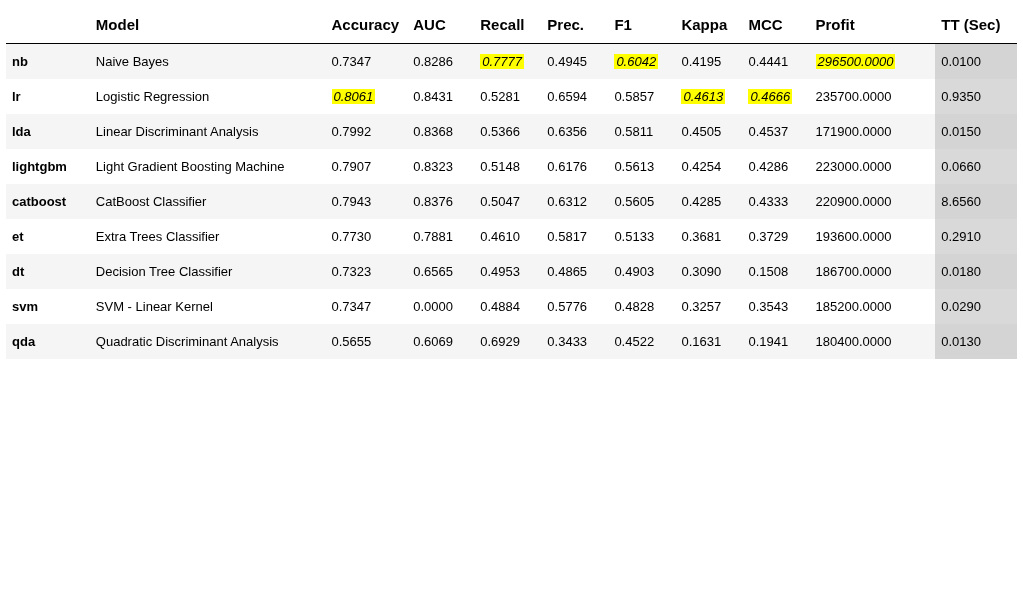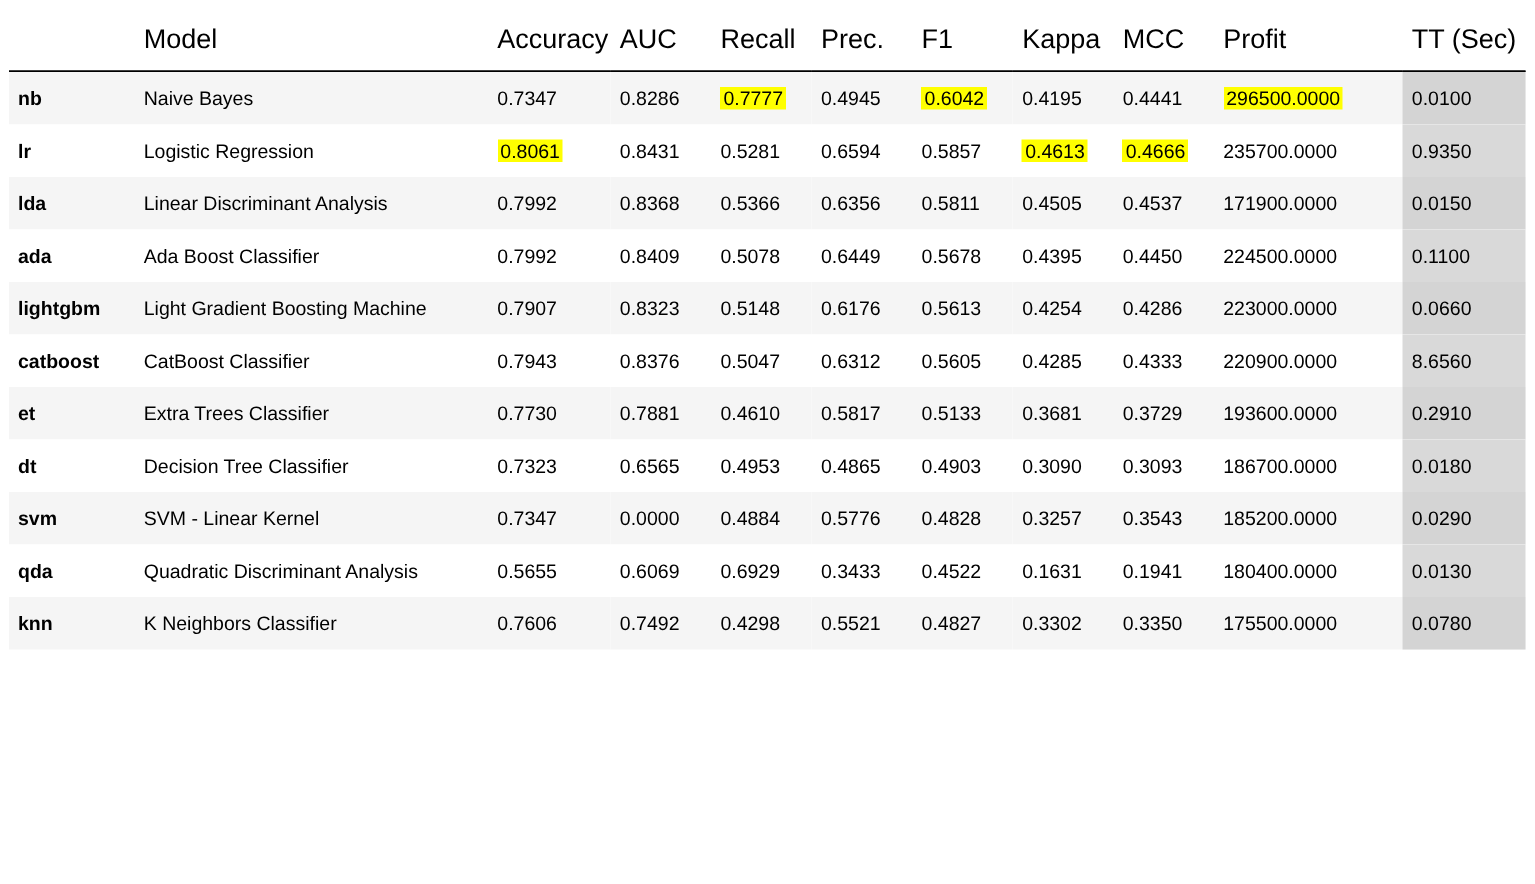--- a/index.html
+++ b/index.html
@@ -10,37 +10,37 @@
       padding: 6px;
       width: 1023px;
     }
     table {
       border-collapse: collapse;
       width: 100%;
       table-layout: fixed;
     }
     thead th {
       text-align: left;
-      font-weight: 400;
+      font-weight: 700;
       padding: 10px 6px;
       border-bottom: 1.5px solid #000;
       white-space: nowrap;
-      font-size: 18px;
+      font-size: 15px;
     }
     tbody tr:nth-child(odd) { background: #f5f5f5; }
     tbody tr:nth-child(even) { background: #ffffff; }
     tbody td {
       padding: 10px 6px;
       white-space: nowrap;
       font-size: 13px;
       vertical-align: middle;
     }
     td.idx { font-weight: 700; margin-left: 32px; }
     td.num { }
-    .hl { background: #ffff00; display: inline-block; padding: 0 2px; }
+    .hl { background: #ffff00; display: inline-block; padding: 0 2px; font-style: italic; }
     .col-idx   { width: 80px; }
     .col-model { width: 225px; }
     .col-acc   { width: 78px; }
     .col-auc   { width: 64px; }
     .col-rec   { width: 64px; }
     .col-prec  { width: 64px; }
     .col-f1    { width: 64px; }
     .col-kappa { width: 64px; }
     .col-mcc   { width: 64px; }
     .col-prof  { width: 120px; }
@@ -119,33 +119,20 @@
         <td class="num">0.8368</td>
         <td class="num">0.5366</td>
         <td class="num">0.6356</td>
         <td class="num">0.5811</td>
         <td class="num">0.4505</td>
         <td class="num">0.4537</td>
         <td class="num">171900.0000</td>
         <td class="num ttcol">0.0150</td>
       </tr>
       <tr>
-        <td class="idx">ada</td>
-        <td>Ada Boost Classifier</td>
-        <td class="num">0.7992</td>
-        <td class="num">0.8409</td>
-        <td class="num">0.5078</td>
-        <td class="num">0.6449</td>
-        <td class="num">0.5678</td>
-        <td class="num">0.4395</td>
-        <td class="num">0.4450</td>
-        <td class="num">224500.0000</td>
-        <td class="num ttcol">0.1100</td>
-      </tr>
-      <tr>
         <td class="idx">lightgbm</td>
         <td>Light Gradient Boosting Machine</td>
         <td class="num">0.7907</td>
         <td class="num">0.8323</td>
         <td class="num">0.5148</td>
         <td class="num">0.6176</td>
         <td class="num">0.5613</td>
         <td class="num">0.4254</td>
         <td class="num">0.4286</td>
         <td class="num">223000.0000</td>
@@ -179,21 +166,21 @@
       </tr>
       <tr>
         <td class="idx">dt</td>
         <td>Decision Tree Classifier</td>
         <td class="num">0.7323</td>
         <td class="num">0.6565</td>
         <td class="num">0.4953</td>
         <td class="num">0.4865</td>
         <td class="num">0.4903</td>
         <td class="num">0.3090</td>
-        <td class="num">0.3093</td>
+        <td class="num">0.1508</td>
         <td class="num">186700.0000</td>
         <td class="num ttcol">0.0180</td>
       </tr>
       <tr>
         <td class="idx">svm</td>
         <td>SVM - Linear Kernel</td>
         <td class="num">0.7347</td>
         <td class="num">0.0000</td>
         <td class="num">0.4884</td>
         <td class="num">0.5776</td>
@@ -209,27 +196,14 @@
         <td class="num">0.5655</td>
         <td class="num">0.6069</td>
         <td class="num">0.6929</td>
         <td class="num">0.3433</td>
         <td class="num">0.4522</td>
         <td class="num">0.1631</td>
         <td class="num">0.1941</td>
         <td class="num">180400.0000</td>
         <td class="num ttcol">0.0130</td>
       </tr>
-      <tr>
-        <td class="idx">knn</td>
-        <td>K Neighbors Classifier</td>
-        <td class="num">0.7606</td>
-        <td class="num">0.7492</td>
-        <td class="num">0.4298</td>
-        <td class="num">0.5521</td>
-        <td class="num">0.4827</td>
-        <td class="num">0.3302</td>
-        <td class="num">0.3350</td>
-        <td class="num">175500.0000</td>
-        <td class="num ttcol">0.0780</td>
-      </tr>
     </tbody>
 </table>
 
 </body></html>

